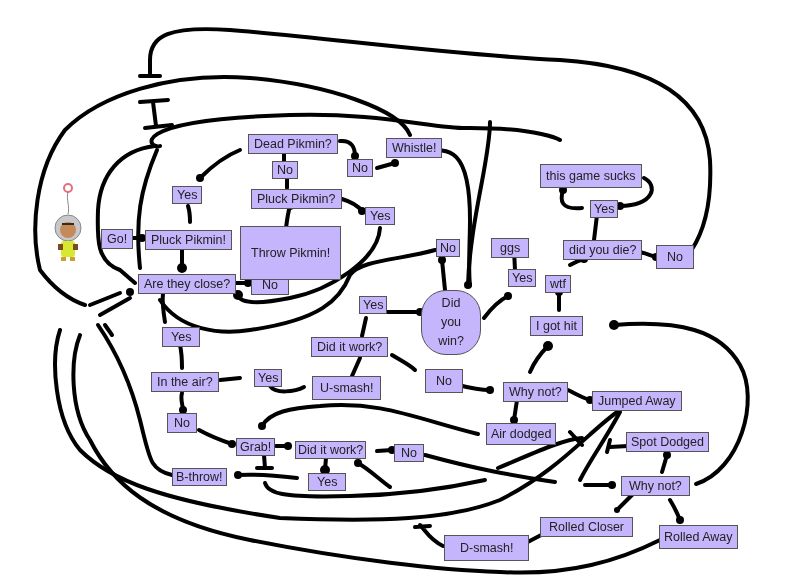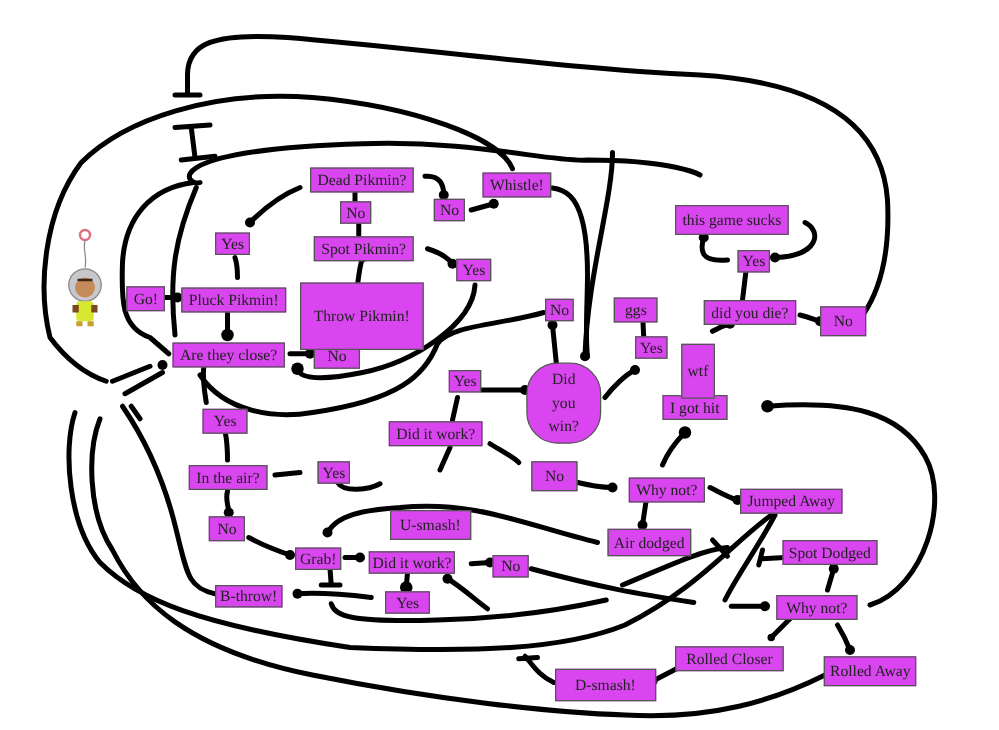--- a/index.html
+++ b/index.html
@@ -1,22 +1,22 @@
 <!DOCTYPE html>
 <html><head>
 <meta charset="utf-8">
 <style>
   html, body { margin:0; padding:0; background:#fff; }
   #stage { position:relative; width:799px; height:584px; overflow:hidden; background:#fff; }
   #wires { position:absolute; left:0; top:0; }
   #wires path { fill:none; stroke:#000; stroke-width:4; stroke-linecap:round; stroke-linejoin:round; }
   #wires .head { fill:#000; stroke:none; }
   .node {
-    position:absolute; background:#d946ef; border:1px solid #555;
-    font-family:Liberation Serif, serif; font-size:12.5px; color:#222;
+    position:absolute; background:#c4b5fd; border:1px solid #555;
+    font-family:Liberation Sans, sans-serif; font-size:12.5px; color:#222;
     padding:1px 5px; line-height:16px; white-space:nowrap; text-align:center;
   }
   .node.two { line-height:19px; padding:3px 10px;border-radius:25px; }
   #olimar { position:absolute; left:52px; top:180px; width:34px; height:86px; }
 </style>
 </head>
 <body>
 
 <div id="stage">
   <svg id="wires" width="799" height="584" viewBox="0 0 799 584">
@@ -148,41 +148,41 @@
       <rect x="9" y="77" width="5" height="4" fill="#c8a030"></rect>
       <rect x="18" y="77" width="5" height="4" fill="#c8a030"></rect>
     </svg>
   </div>
 
   <div class="node" style="left:101px;top:229px;">Go!</div>
   <div class="node" style="left:145px;top:230px;">Pluck Pikmin!</div>
   <div class="node" style="left:138px;top:274px;">Are they close?</div>
   <div class="node" style="left:251px;top:275px;padding:1px 10px;">No</div>
   <div class="node" style="left:240px;top:226px;padding:18px 10px;">Throw Pikmin!</div>
-  <div class="node" style="left:251px;top:189px;">Spot Pikmin?</div>
+  <div class="node" style="left:251px;top:189px;">Pluck Pikmin?</div>
   <div class="node" style="left:272px;top:161px;padding:0 4px;">No</div>
   <div class="node" style="left:365px;top:207px;padding:0 4px;">Yes</div>
   <div class="node" style="left:248px;top:134px;">Dead Pikmin?</div>
   <div class="node" style="left:172px;top:186px;padding:0 4px;">Yes</div>
   <div class="node" style="left:347px;top:159px;padding:0 4px;">No</div>
   <div class="node" style="left:386px;top:138px;">Whistle!</div>
   <div class="node" style="left:162px;top:327px;padding:1px 8px;">Yes</div>
   <div class="node" style="left:151px;top:372px;">In the air?</div>
   <div class="node" style="left:254px;top:369px;padding:0 3px;">Yes</div>
-  <div class="node" style="left:312px;top:376px;padding:3px 7px;margin-top:32px;">U-smash!</div>
+  <div class="node" style="left:312px;top:376px;padding:3px 7px;">U-smash!</div>
   <div class="node" style="left:311px;top:337px;">Did it work?</div>
   <div class="node" style="left:359px;top:296px;padding:0 3px;">Yes</div>
   <div class="node" style="left:425px;top:369px;padding:3px 10px;">No</div>
   <div class="node two" style="left:421px;top:290px;width:38px;white-space:normal;">Did you win?</div>
   <div class="node" style="left:436px;top:239px;padding:0 3px;">No</div>
   <div class="node" style="left:508px;top:269px;padding:0 3px;">Yes</div>
   <div class="node" style="left:491px;top:222px;padding:1px 8px;margin-top:16px;">ggs</div>
   <div class="node" style="left:503px;top:382px;">Why not?</div>
   <div class="node" style="left:530px;top:316px;">I got hit</div>
-  <div class="node" style="left:545px;top:275px;padding:13px 4px;">wtf</div>
+  <div class="node" style="left:545px;top:275px;padding:0 4px;">wtf</div>
   <div class="node" style="left:563px;top:240px;">did you die?</div>
   <div class="node" style="left:590px;top:200px;padding:0 3px;">Yes</div>
   <div class="node" style="left:656px;top:245px;padding:3px 10px;">No</div>
   <div class="node" style="left:540px;top:164px;padding:3px 5px;">this game sucks</div>
   <div class="node" style="left:592px;top:391px;">Jumped Away</div>
   <div class="node" style="left:486px;top:423px;padding:2px 4px;">Air dodged</div>
   <div class="node" style="left:167px;top:413px;padding:1px 6px;">No</div>
   <div class="node" style="left:236px;top:438px;padding:0 3px;">Grab!</div>
   <div class="node" style="left:295px;top:441px;padding:0 2px;">Did it work?</div>
   <div class="node" style="left:308px;top:473px;padding:0 8px;">Yes</div>

